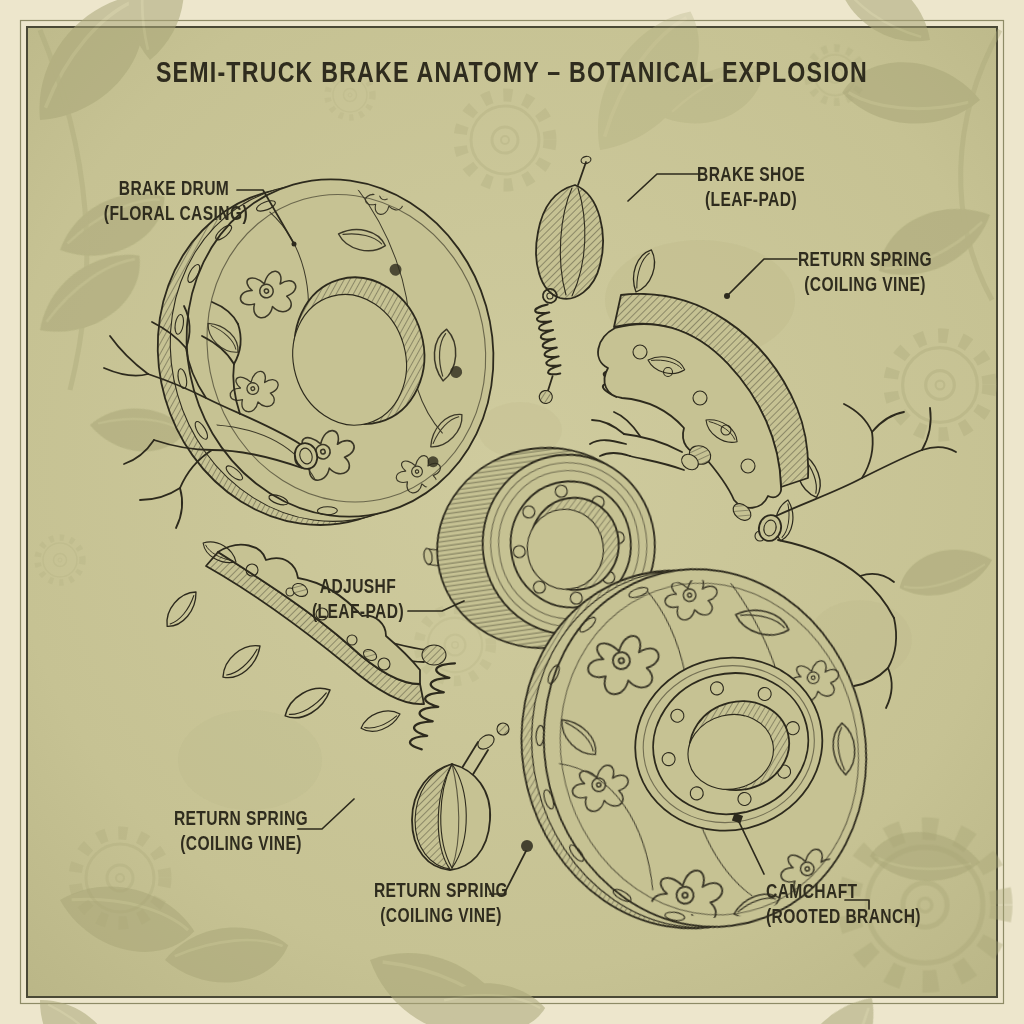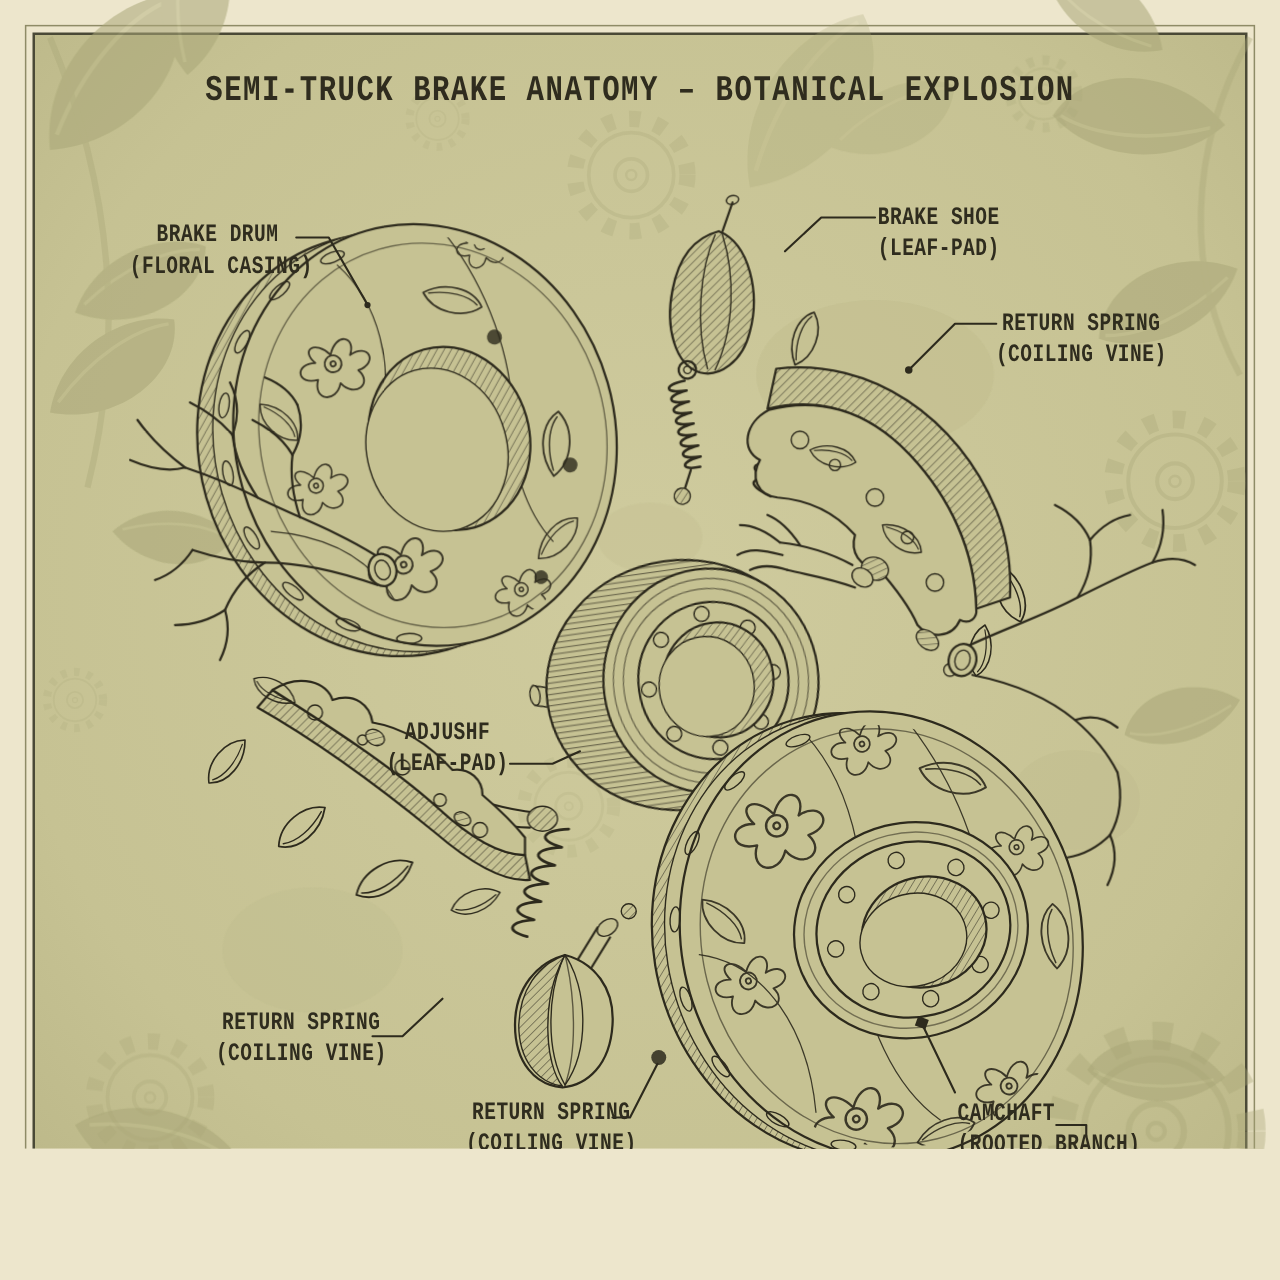--- a/index.html
+++ b/index.html
@@ -1,21 +1,21 @@
 <!DOCTYPE html>
 <html style="--paper-outer: #EDE6CC; --paper-inner: #C6C293; --ink: #2D2A1D; --frame-dark: #4A4936; --frame-light: #8E8B66; --decor: #A9A778;"><head>
 <meta charset="utf-8">
 <style>
   :root{
     --paper-outer:#EDE6CC; --paper-inner:#C6C293; --ink:#2D2A1D;
     --frame-dark:#4A4936; --frame-light:#8E8B66; --decor:#A9A778;
   }
   html,body{margin:0;padding:0;background:var(--paper-outer);}
-  #stage{position:relative;width:1024px;height:919px;overflow:hidden;
-         font-family:Liberation Mono, monospace;background:var(--paper-outer);}
+  #stage{position:relative;width:1024px;height:1024px;overflow:hidden;
+         font-family:Liberation Sans, sans-serif;background:var(--paper-outer);}
   svg{position:absolute;left:0;top:0;}
   .ink{stroke:var(--ink);}
   .t{stroke-width:1.1;}
   .s{stroke-width:1.8;}
   .nofill{fill:none;}
   .fillPaper{fill:var(--paper-inner);}
   .hf{fill:url(#hf);}
   .lathe{fill:url(#lathe);}
   .dot{fill:var(--ink);stroke:none;}
   .decorF{fill:var(--decor);stroke:none;}

